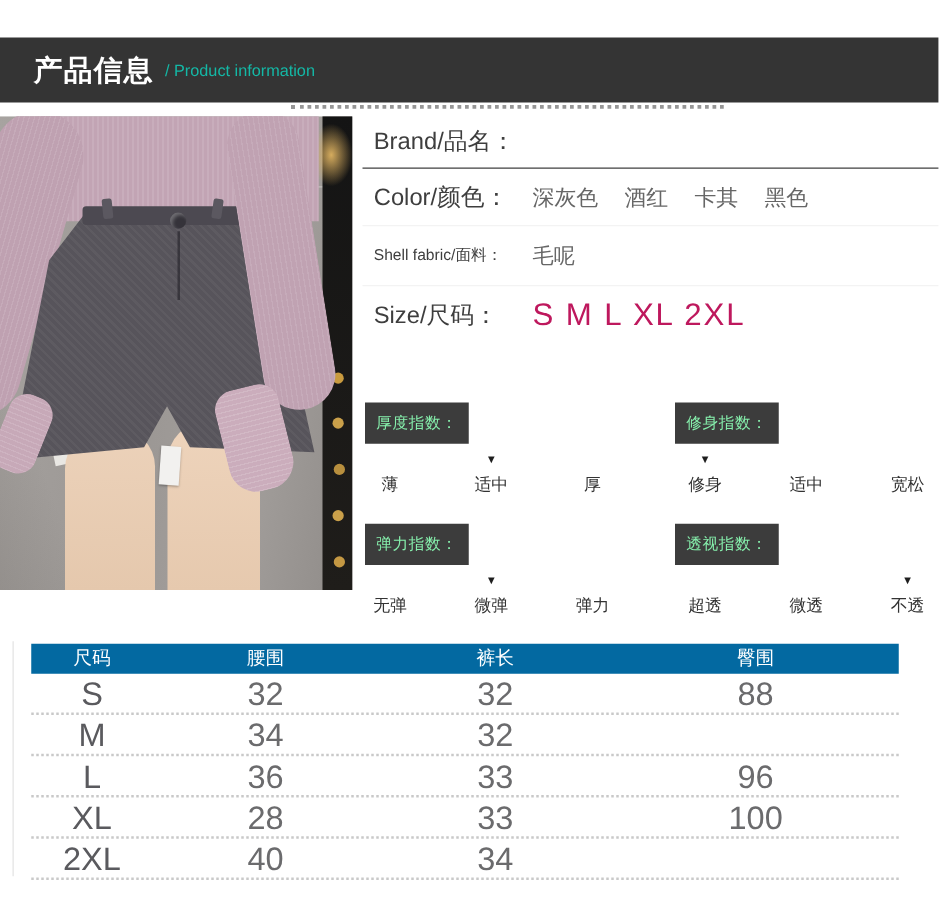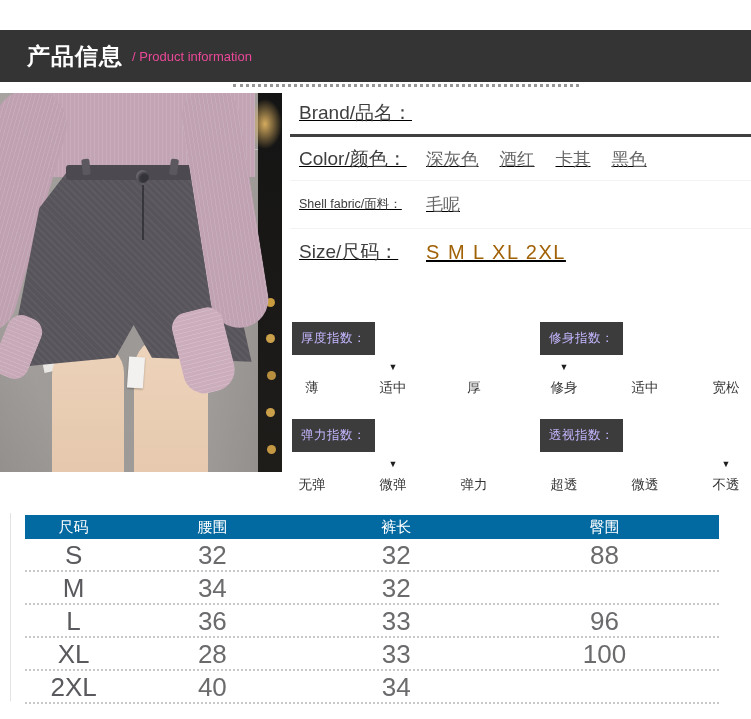--- a/index.html
+++ b/index.html
@@ -3,21 +3,21 @@
 <meta charset="utf-8">
 <style>
   * { margin:0; padding:0; box-sizing:border-box; }
   body { background:#fff; font-family:"Liberation Sans", sans-serif; }
   .page { position:relative; width:751px; height:719px; background:#fff; overflow:hidden;padding-left:12px; }
 
   
   .topbar { position:absolute; left:0; top:30px; width:751px; height:52px; background:#343434;
             display:flex; align-items:center; padding-left:27px; }
   .topbar-zh { color:#fff; font-size:23px; font-weight:bold; letter-spacing:1px; }
-  .topbar-en { color:#ec4899; font-size:13px; margin-left:9px; margin-top:0; }
+  .topbar-en { color:#14b8a6; font-size:13px; margin-left:9px; margin-top:0; }
   .topbar-dots { position:absolute; left:233px; top:54px; width:346px; height:0;
                  border-top:3px dotted #979797; }
 
   
   .photo { position:absolute; left:0; top:93px; width:282px; height:379px; overflow:hidden; }
   .photo * { position:absolute; }
   .wall { inset:0; background:linear-gradient(100deg,#a7a3a0 0%,#9b9794 45%,#a39f9c 70%,#8f8b88 100%); }
   .wall-seam { left:222px; top:56px; width:60px; height:1px; background:rgba(235,233,230,.45); }
   .floor-shadow { left:-50px; bottom:-20px; width:150px; height:170px;
                   background:linear-gradient(70deg, rgba(110,106,102,.5), rgba(110,106,102,0) 60%); }
@@ -52,36 +52,36 @@
   .arm-right { left:196px; top:-6px; width:58px; height:242px; background-color:#c0a2b2;
                transform:rotate(-9deg); border-radius:30px; }
   .cuff-right { left:178px; top:216px; width:52px; height:84px; background-color:#cbadbc;
                 transform:rotate(-14deg); border-radius:16px 16px 22px 22px;
                 background-image:repeating-linear-gradient(0deg, rgba(255,255,255,.14) 0 1px, rgba(0,0,0,0) 1px 4px); }
   .price-tag { left:128px; top:264px; width:16px; height:31px; background:#f2f1ef;
                transform:rotate(4deg); box-shadow:0 1px 2px rgba(0,0,0,.3); }
 
   
   .info-panel { position:absolute; left:290px; top:92px; width:461px; }
-  .info-row { display:flex; align-items:center; padding-left:9px;text-decoration:underline; }
+  .info-row { display:flex; align-items:center; padding-left:9px; }
   .row-brand { height:42px; }
-  .row-color { height:46px; border-top:3px solid #404040; }
+  .row-color { height:46px; border-top:1px solid #404040; }
   .row-shell { height:48px; border-top:1px solid #f3f3f3; }
   .row-size  { height:47px; border-top:1px solid #f3f3f3; }
   .info-label { font-size:19px; color:#3e3e3e; min-width:119px; }
   .row-shell .info-label { font-size:12.5px; }
   .info-values { display:flex; gap:21px; margin-left:8px; font-size:17.5px; color:#666; }
   .row-shell .info-values { font-size:17px; }
-  .row-size .info-values { font-size:20px; color:#a16207; letter-spacing:1.5px; }
+  .row-size .info-values { font-size:25px; color:#be185d; letter-spacing:1.5px; }
 
   
   .idx-group { position:absolute; width:208px; }
   .g0 { left:292px; top:322px; } .g1 { left:540px; top:322px; }
   .g2 { left:292px; top:419px; } .g3 { left:540px; top:419px; }
-  .idx-box { display:inline-block; background:#3c3c3c; color:#c4b5fd; font-size:12.5px;
+  .idx-box { display:inline-block; background:#3c3c3c; color:#86efac; font-size:12.5px;
              padding:8px 9px 8px 9px; letter-spacing:.5px; }
   .arrow-slots, .idx-options { display:flex; justify-content:space-between; width:196px; margin-left:3px; }
   .g1 .arrow-slots, .g1 .idx-options, .g3 .arrow-slots, .g3 .idx-options { margin-left:7px; }
   .arrow-slot { width:34px; height:12px; line-height:12px; margin-top:6px; text-align:center;
                 font-size:9px; color:#1e1e1e; }
   .idx-option { width:34px; margin-top:6px; text-align:center; font-size:13.5px; color:#333; white-space:nowrap; }
 
   
   .size-table { position:absolute; left:25px; top:515px; width:694px; }
   .left-mark { position:absolute; left:10px; top:513px; width:1px; height:188px; background:#e3e3e3; }

